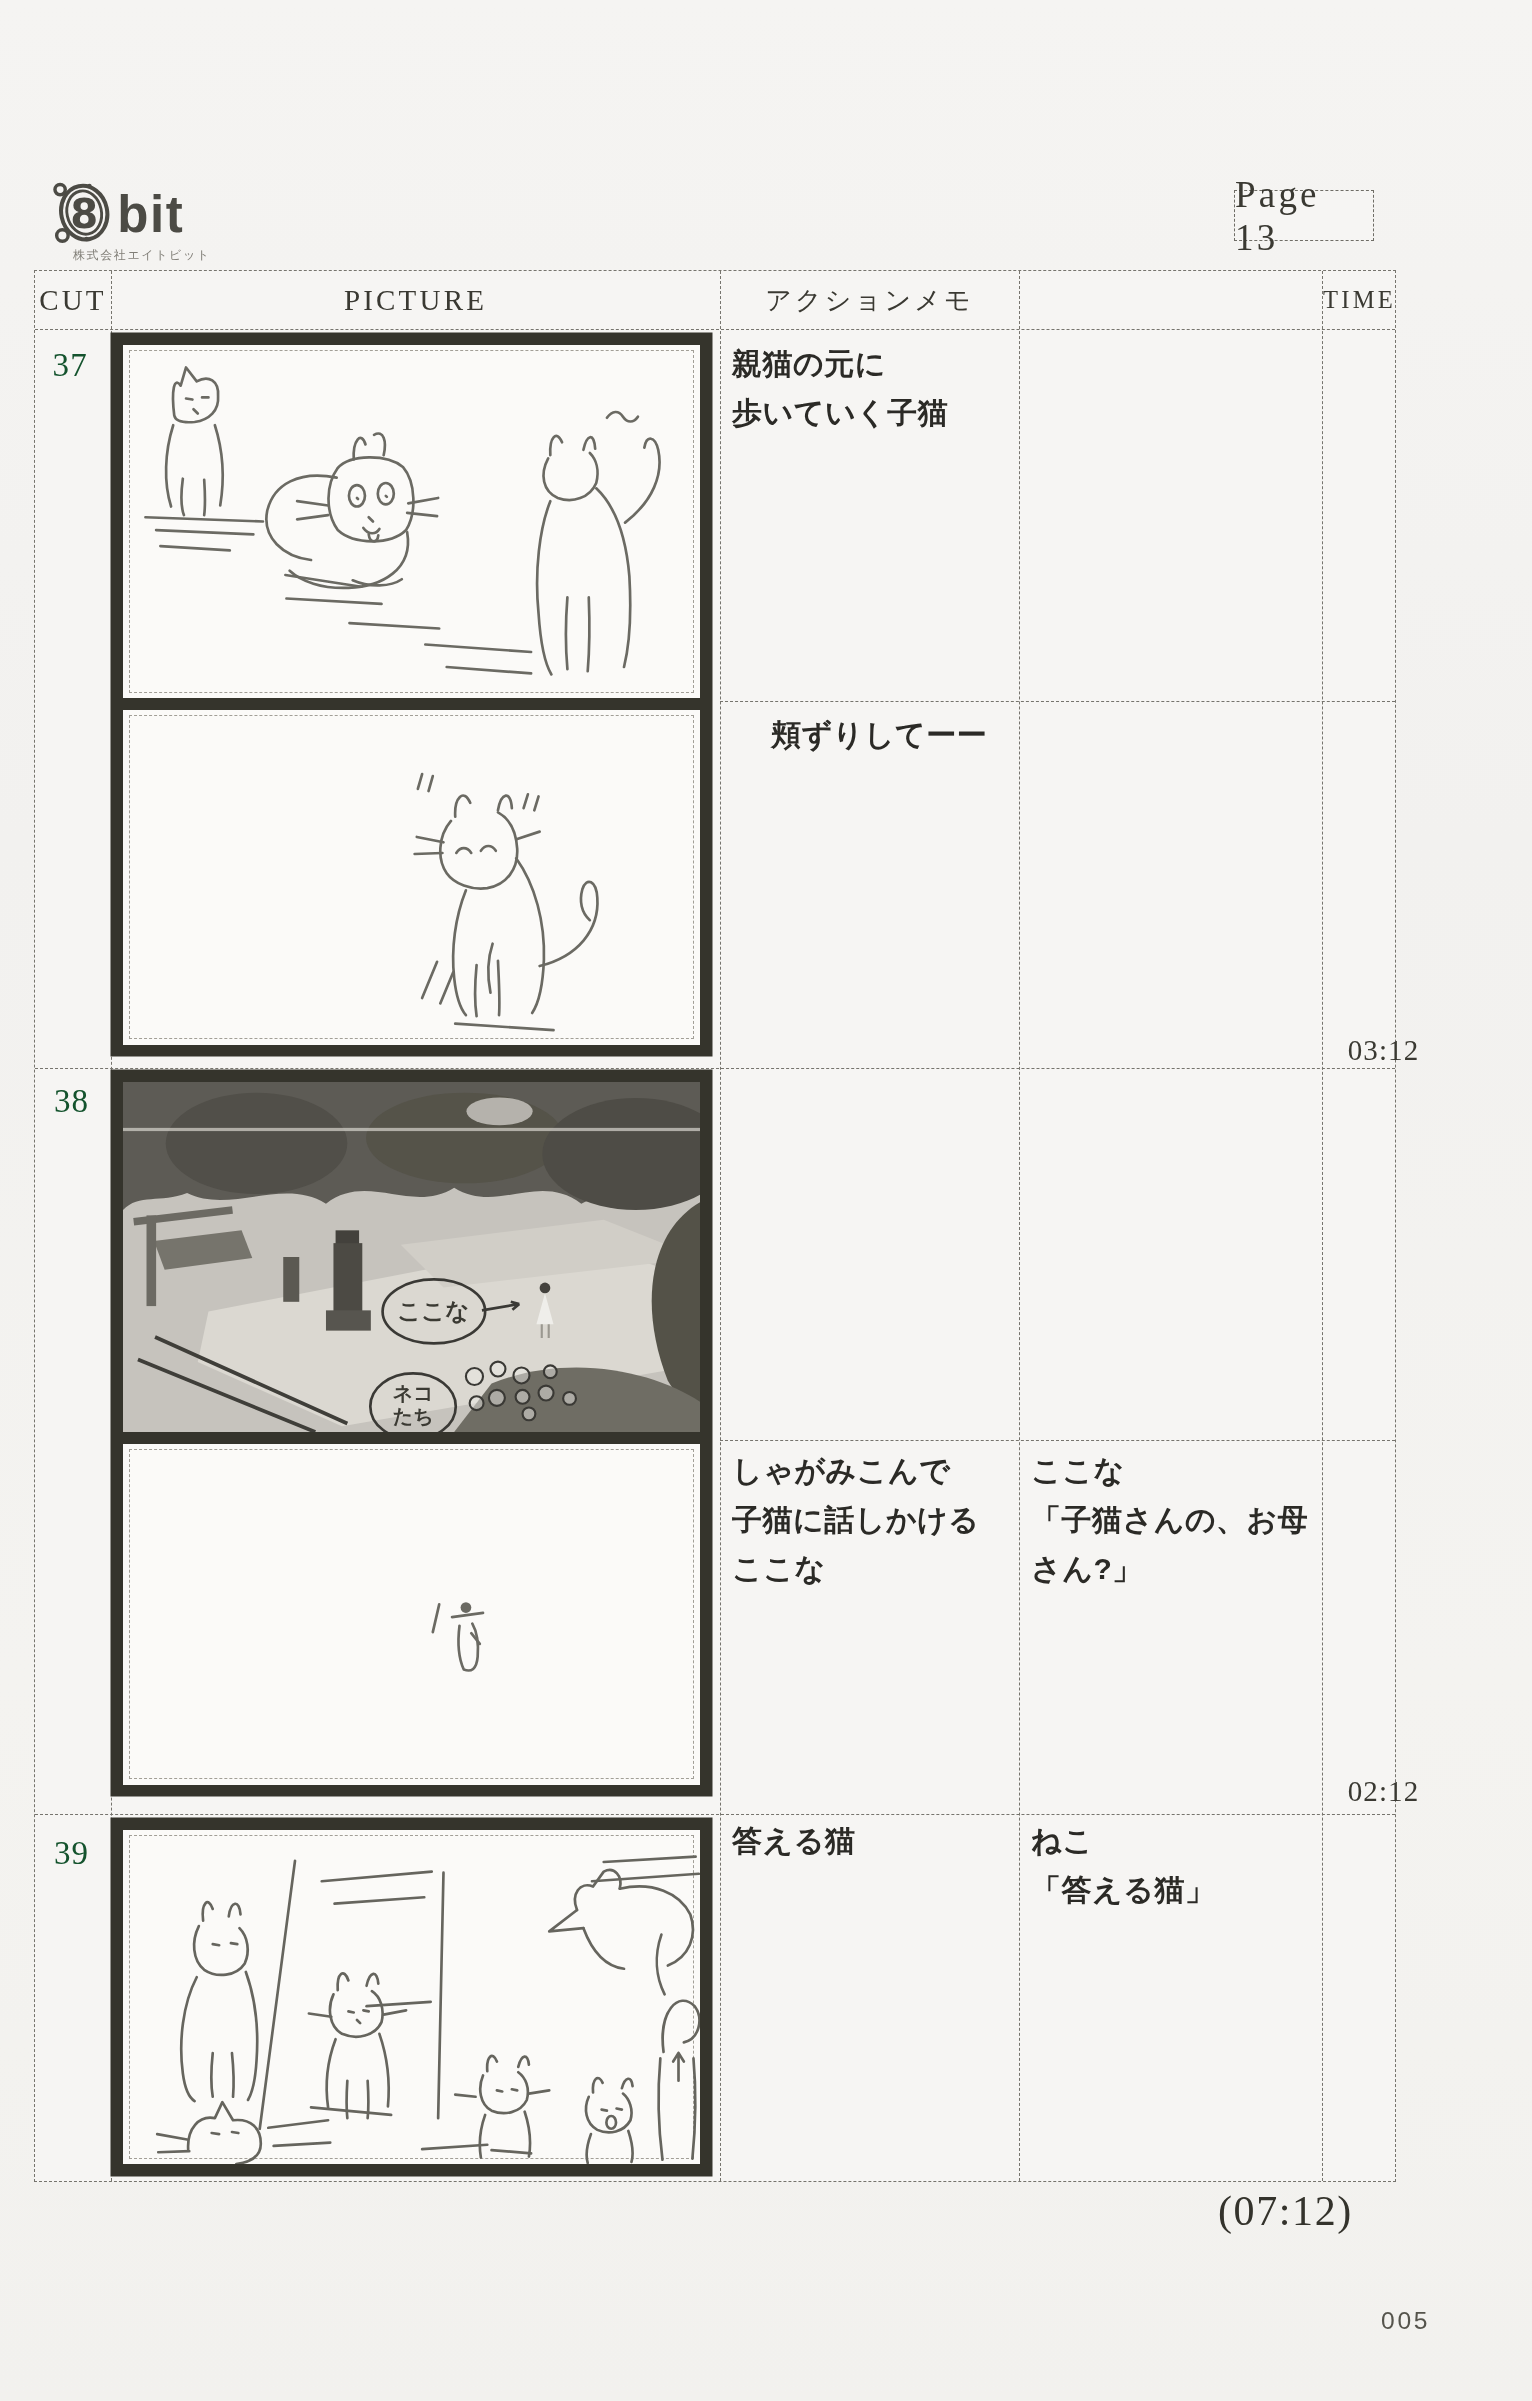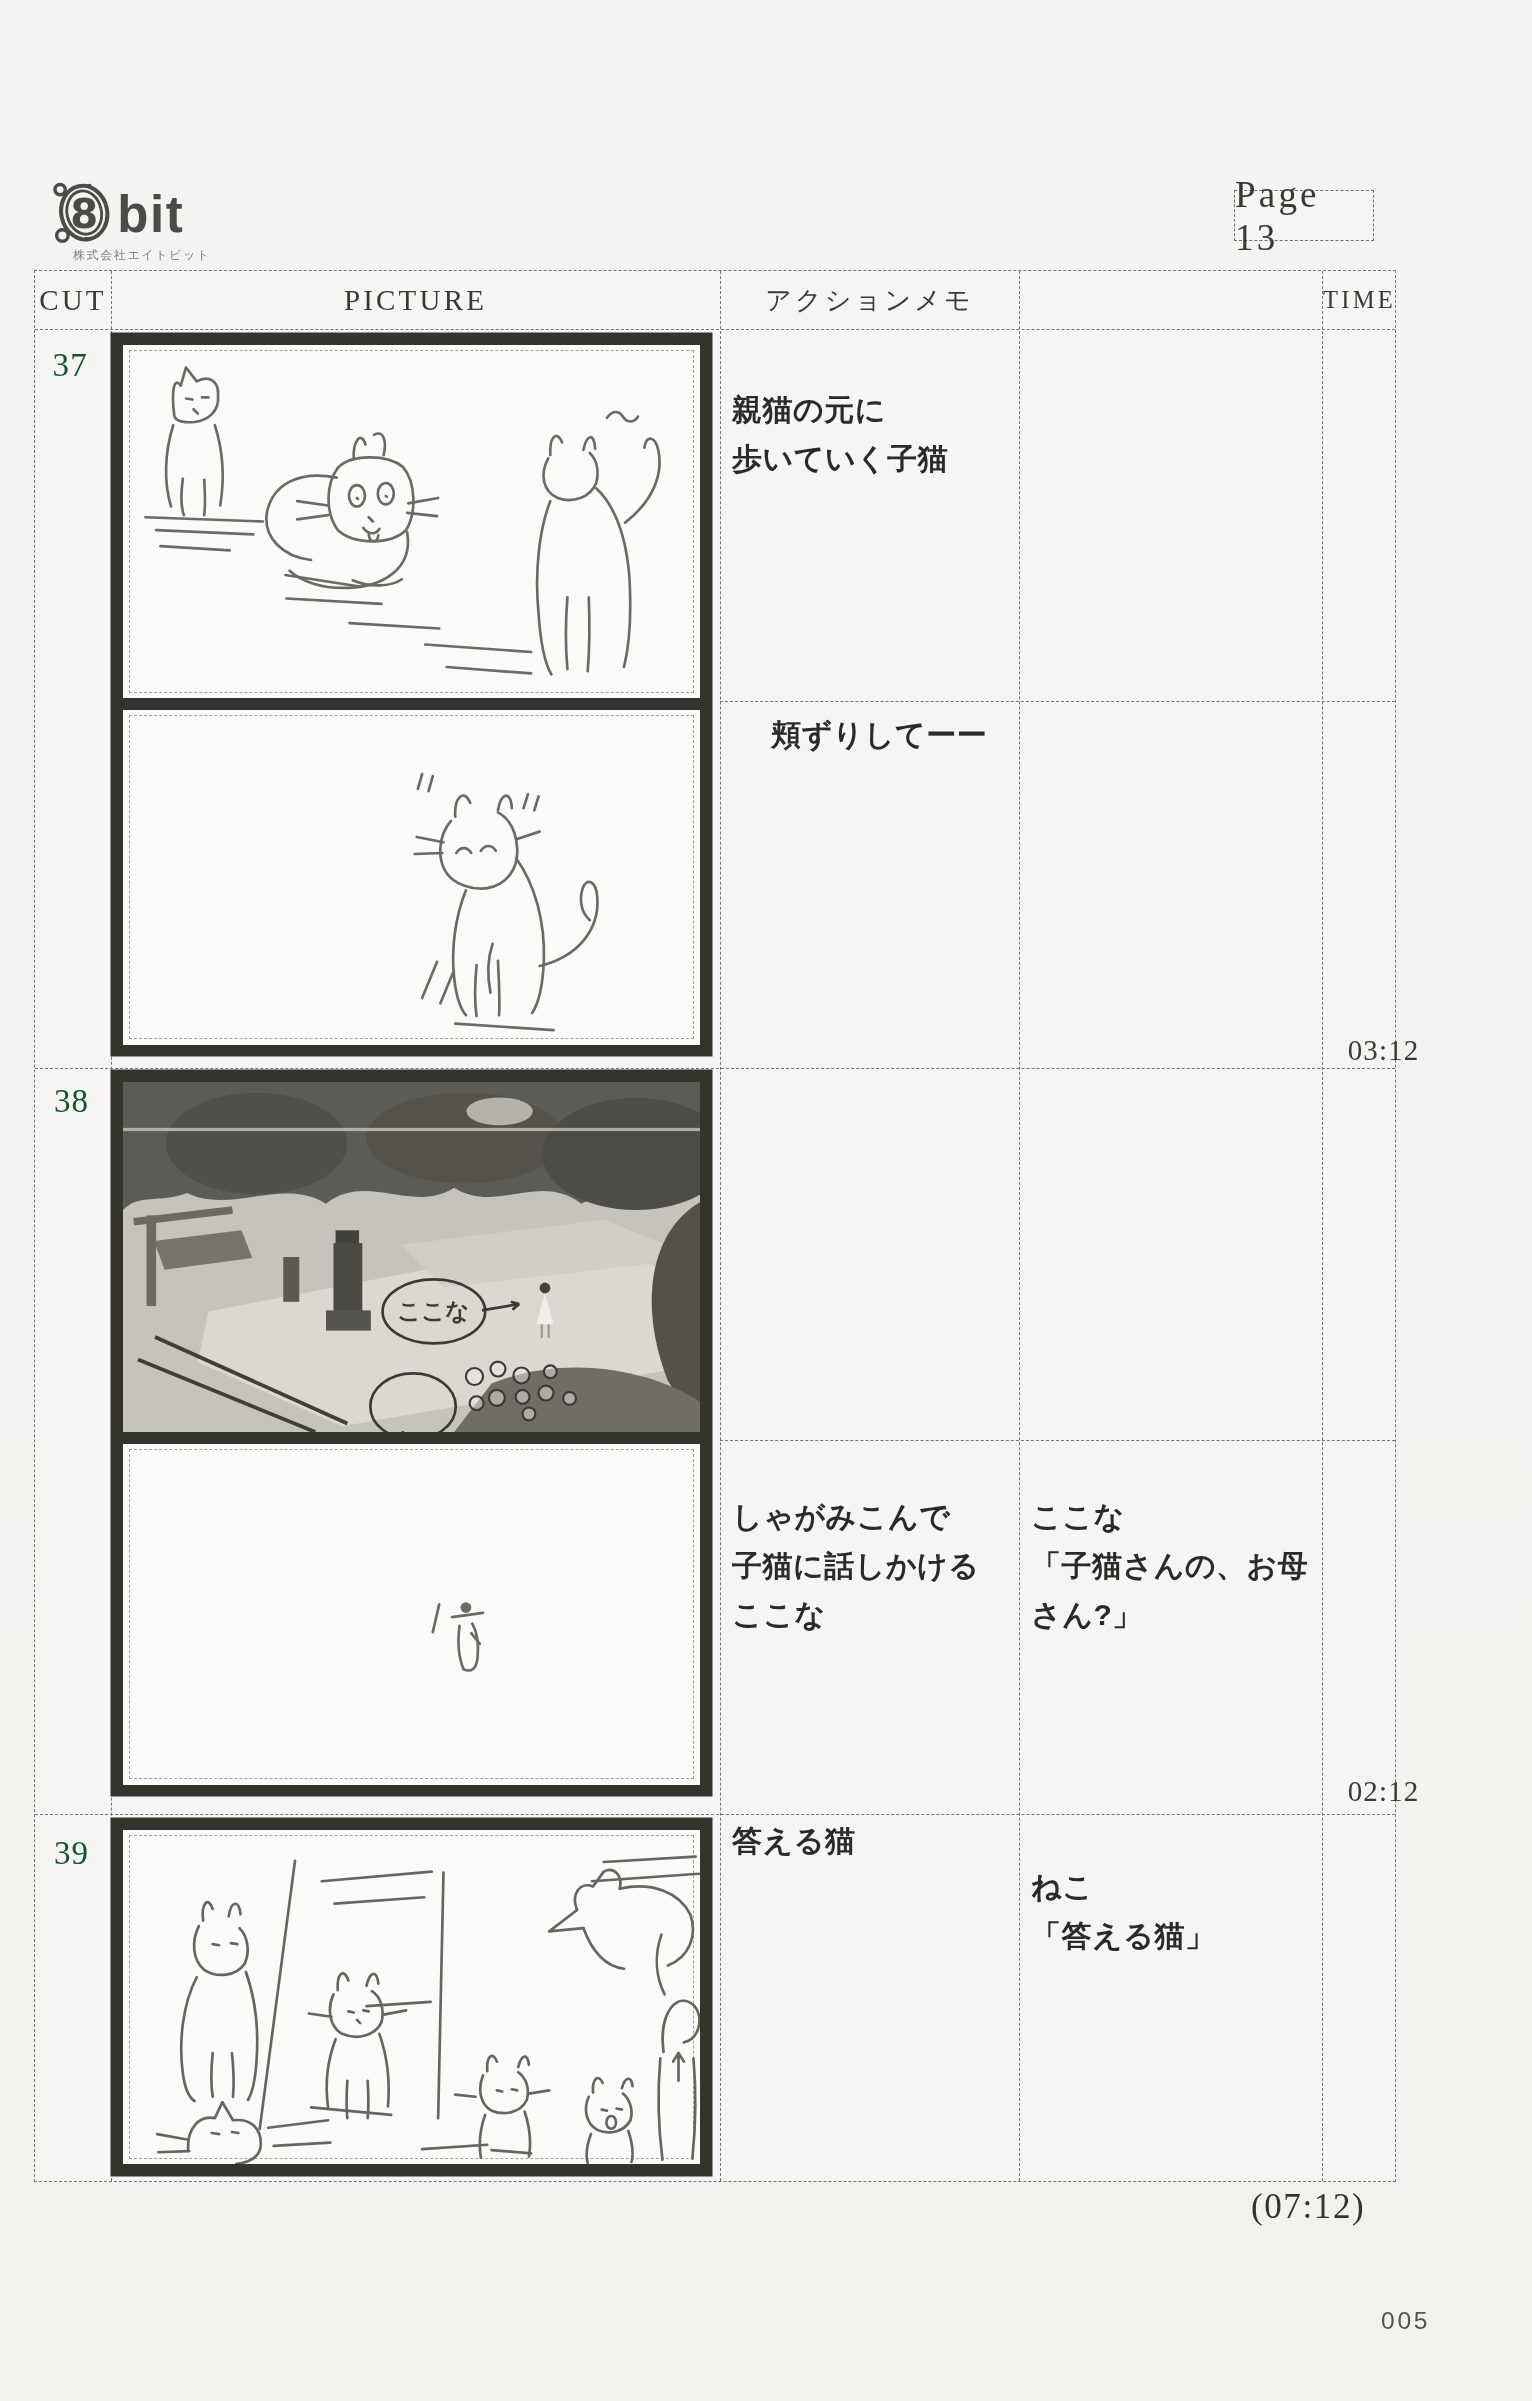--- a/index.html
+++ b/index.html
@@ -4,21 +4,21 @@
 <style>
   html,body{margin:0;padding:0;background:#e8e7e4;}
   .page{
     position:relative; width:1532px; height:2401px;
     background:linear-gradient(180deg,#f5f4f2 0%,#f2f1ef 35%,#f4f3f0 70%,#f2f1ee 100%);
     font-family:"Liberation Sans","DejaVu Sans",sans-serif;
     color:#2b2a26; overflow:hidden;
   }
   .abs{position:absolute;}
   .serif{font-family:"Liberation Serif","DejaVu Serif",serif;}
-  .ml{white-space:pre-line;margin-top:46px;}
+  .ml{white-space:pre-line;}
 
   
   .logo-row{left:51px; top:181px; display:flex; align-items:flex-start;}
   .logo-mark{width:63px; height:62px;}
   .logo-bit{font-size:51px; font-weight:800; color:#4c4b45; letter-spacing:1.6px; line-height:1; margin:7.5px 0 0 3.2px;}
   .logo-sub{left:73px; top:247px; font-size:12px; color:#807e77; letter-spacing:1.6px;}
 
   
   .page-badge{
     left:1234px; top:190px; width:140px; height:51px;
@@ -49,21 +49,21 @@
     display:flex; flex-direction:column; gap:11.8px;
     box-shadow:0 0 0 0.5px #35342c;
   }
   .panel-content{position:relative; background:#fbfaf8; flex:0 0 auto; overflow:hidden;}
   .sketch-frame{position:absolute; left:6.4px; top:5.3px; right:6.4px; bottom:5.3px; border:1.1px dashed #a29f97; pointer-events:none;}
   .sketch{position:absolute; left:0; top:0; width:100%; height:100%;}
 
   .photo-annot{position:absolute; color:#3b3a33; font-weight:700; text-align:center; line-height:1.15;}
 
   
-  .total-time{left:1251px; top:2187px; font-size:35px; color:#34332c; letter-spacing:1.6px;}
+  .total-time{left:1218px; top:2187px; font-size:42px; color:#34332c; letter-spacing:1.6px;}
   .print-num{left:1381px; top:2307px; font-size:24.6px; color:#55544c; letter-spacing:2.7px;}
 </style>
 </head>
 <body>
 
 <div class="page">
 
   <div class="abs logo-row">
     <svg class="logo-mark" viewBox="0 0 100 108">
       <g fill="none" stroke="#4c4b45">

